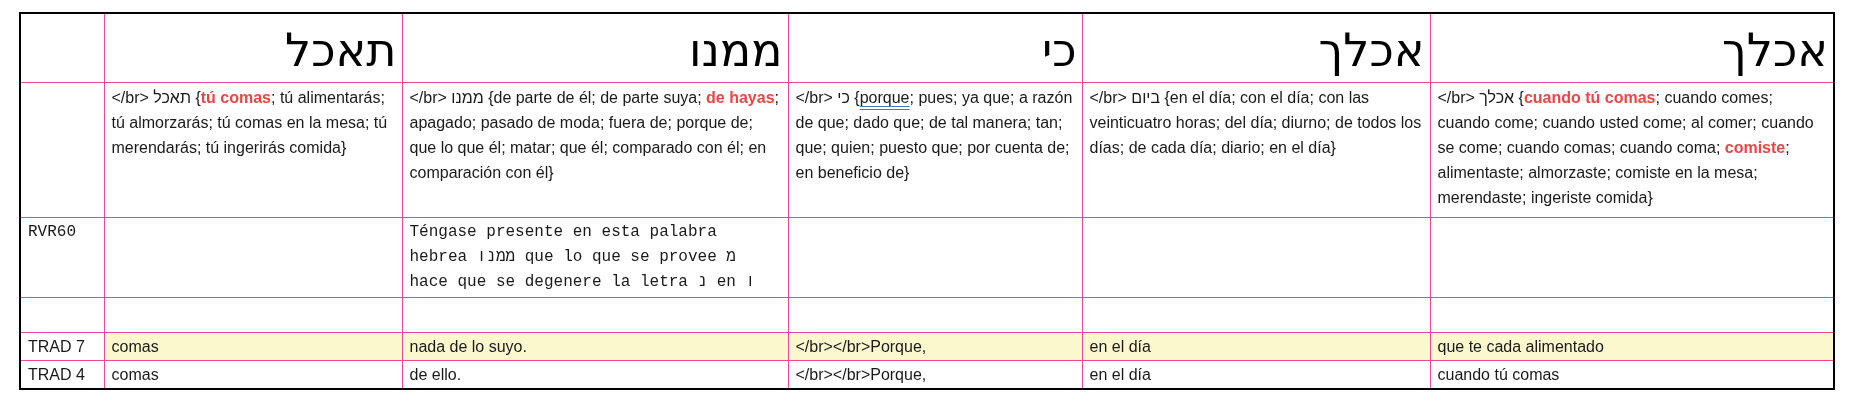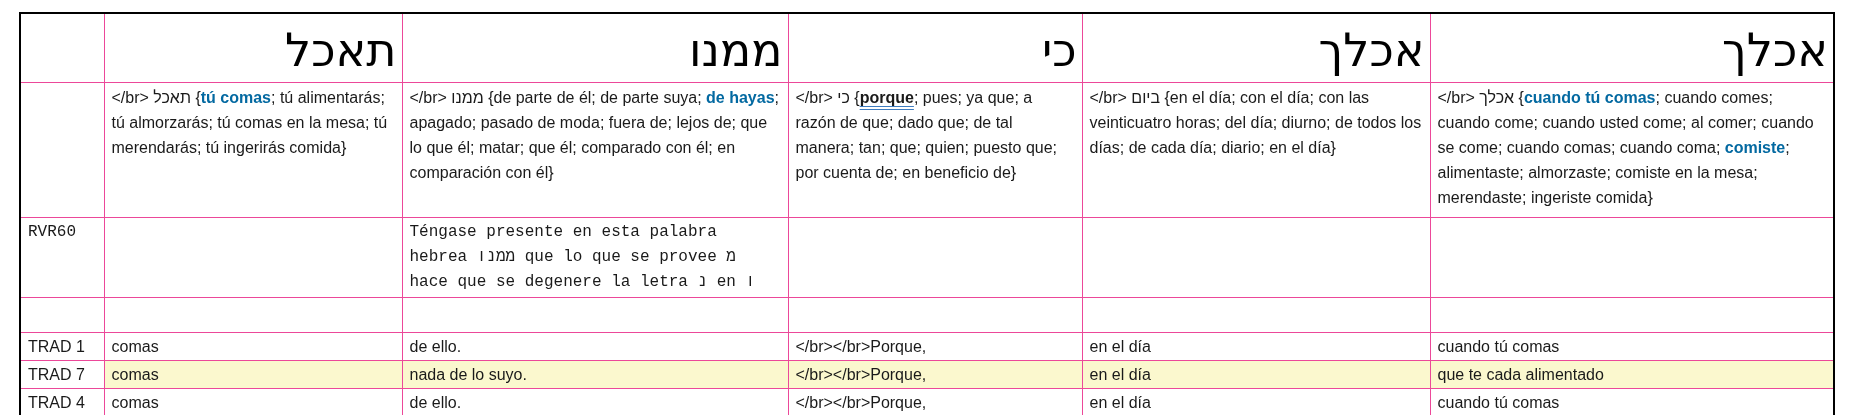--- a/index.html
+++ b/index.html
@@ -26,27 +26,26 @@
     padding:0 5px 2px 5px;
     color:#000;
     font-family:"DejaVu Sans","Liberation Sans",sans-serif;
   }
   tr.defs td{height:130px;}
   tr.rvr td{height:74px;font-family:Liberation Mono, monospace;}
   tr.spacer td{height:30px;}
   tr.trad td{height:25px;vertical-align:middle;padding-top:1px;padding-bottom:1px;}
   td.rowlabel{vertical-align:top;font-size:17px;}
   tr.trad td.rowlabel{vertical-align:middle;}
-  .seg-blue-bold{color:#0369a1;font-weight:bold;}
+  .seg-blue-bold{color:#ef4444;font-weight:bold;}
   .seg-grammar{
     text-decoration-line:underline;
     text-decoration-style:double;
     text-decoration-color:#3E7CC0;
     text-underline-offset:3px;
-    font-weight:bold;
   }
   tr.highlighted td:not(.rowlabel){background:#FBF8CE;}
 </style>
 </head>
 <body>
 
 <div class="page">
   <table class="lex">
     <colgroup>
       <col style="width:84px">
@@ -63,21 +62,21 @@
       <td>תאכל</td>
       <td>ממנו</td>
       <td>כי</td>
       <td>אכלך</td>
       <td>אכלך</td>
     </tr>
 
     <tr class="defs">
       <td class="rowlabel"></td>
       <td><span>&lt;/br&gt; תאכל {</span><span class="seg-blue-bold">tú comas</span><span>; tú alimentarás; tú almorzarás; tú comas en la mesa; tú merendarás; tú ingerirás comida}</span></td>
-      <td><span>&lt;/br&gt; ממנו {de parte de él; de parte suya; </span><span class="seg-blue-bold">de hayas</span><span>; apagado; pasado de moda; fuera de; lejos de; que lo que él; matar; que él; comparado con él; en comparación con él}</span></td>
+      <td><span>&lt;/br&gt; ממנו {de parte de él; de parte suya; </span><span class="seg-blue-bold">de hayas</span><span>; apagado; pasado de moda; fuera de; porque de; que lo que él; matar; que él; comparado con él; en comparación con él}</span></td>
       <td><span>&lt;/br&gt; כי {</span><span class="seg-grammar">porque</span><span>; pues; ya que; a razón de que; dado que; de tal manera; tan; que; quien; puesto que; por cuenta de; en beneficio de}</span></td>
       <td><span>&lt;/br&gt; ביום {en el día; con el día; con las veinticuatro horas; del día; diurno; de todos los días; de cada día; diario; en el día}</span></td>
       <td><span>&lt;/br&gt; אכלך {</span><span class="seg-blue-bold">cuando tú comas</span><span>; cuando comes; cuando come; cuando usted come; al comer; cuando se come; cuando comas; cuando coma; </span><span class="seg-blue-bold">comiste</span><span>; alimentaste; almorzaste; comiste en la mesa; merendaste; ingeriste comida}</span></td>
     </tr>
 
     <tr class="rvr">
       <td class="rowlabel">RVR60</td>
       <td></td>
       <td>Téngase presente en esta palabra hebrea ממנו que lo que se provee מ hace que se degenere la letra נ en ו</td>
       <td></td>
@@ -87,28 +86,20 @@
 
     <tr class="spacer">
       <td class="rowlabel"></td>
       <td></td>
       <td></td>
       <td></td>
       <td></td>
       <td></td>
     </tr>
 
-    <tr class="trad">
-      <td class="rowlabel">TRAD 1</td>
-      <td>comas</td>
-      <td>de ello.</td>
-      <td>&lt;/br&gt;&lt;/br&gt;Porque,</td>
-      <td>en el día</td>
-      <td>cuando tú comas</td>
-    </tr>
 
     <tr class="trad highlighted">
       <td class="rowlabel">TRAD 7</td>
       <td>comas</td>
       <td>nada de lo suyo.</td>
       <td>&lt;/br&gt;&lt;/br&gt;Porque,</td>
       <td>en el día</td>
       <td>que te cada alimentado</td>
     </tr>
 

